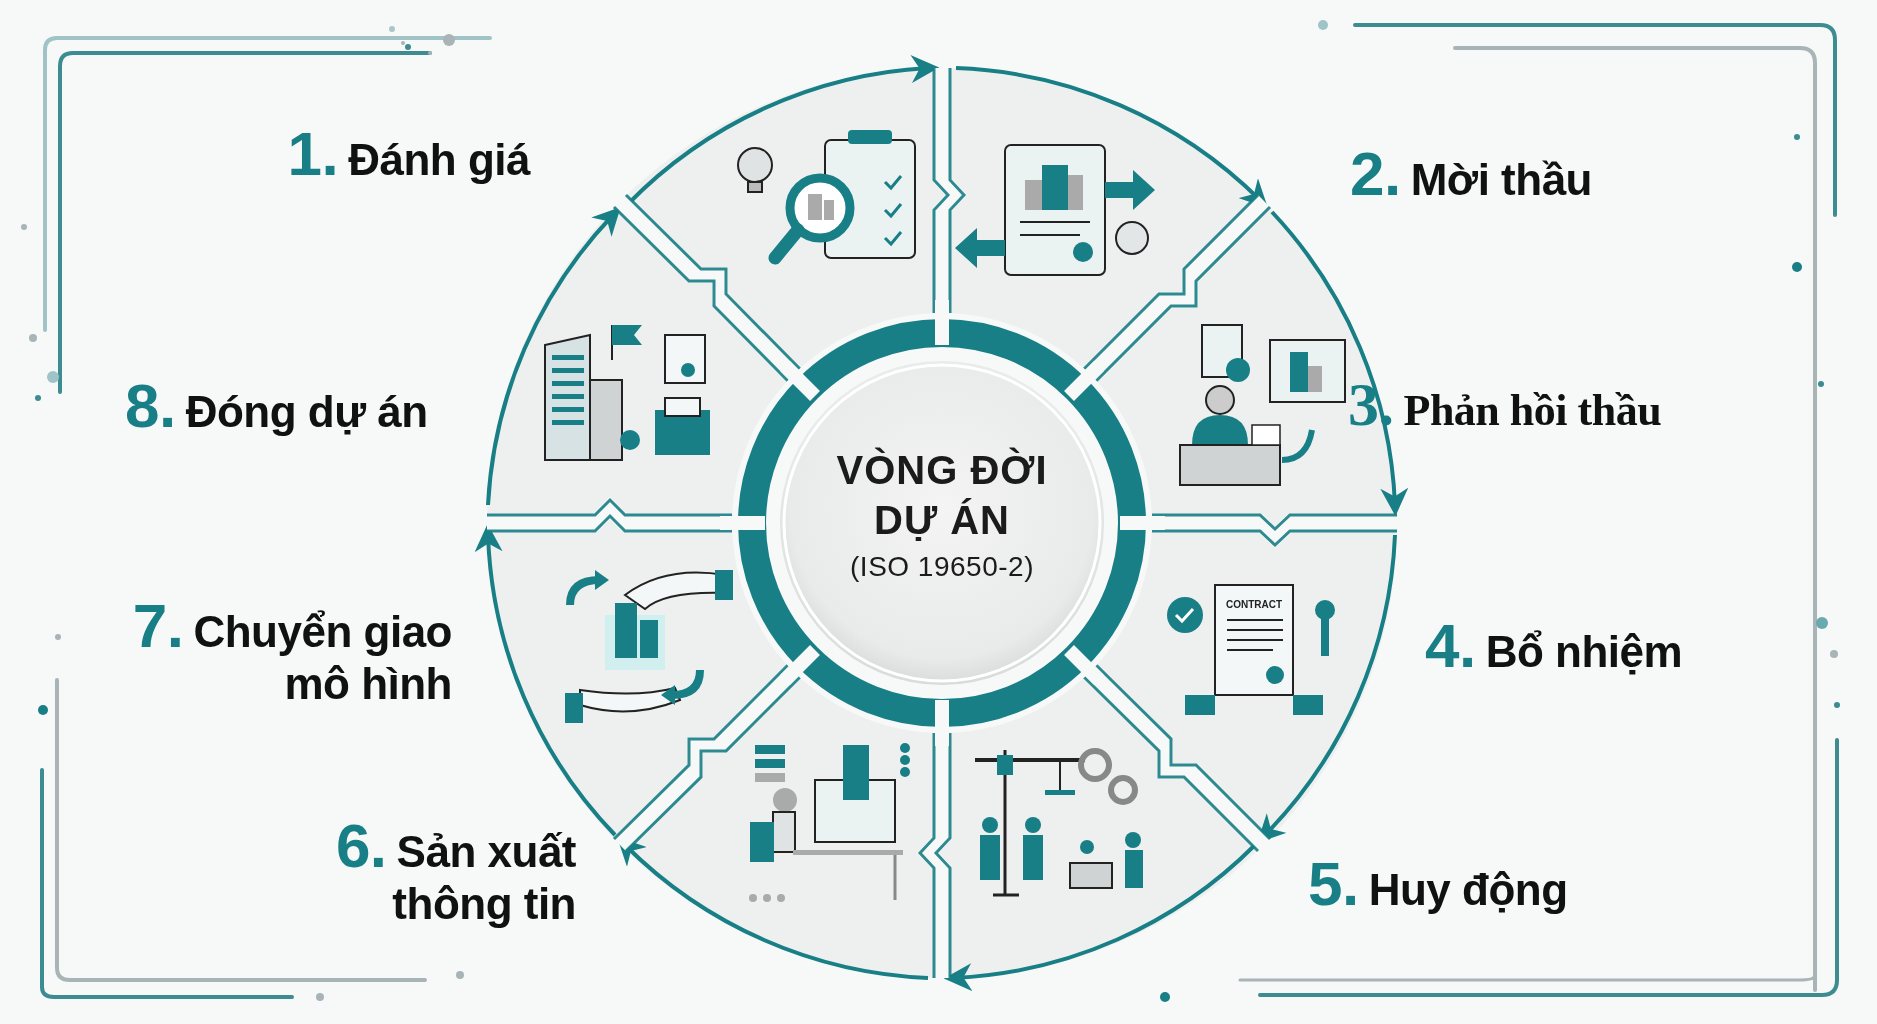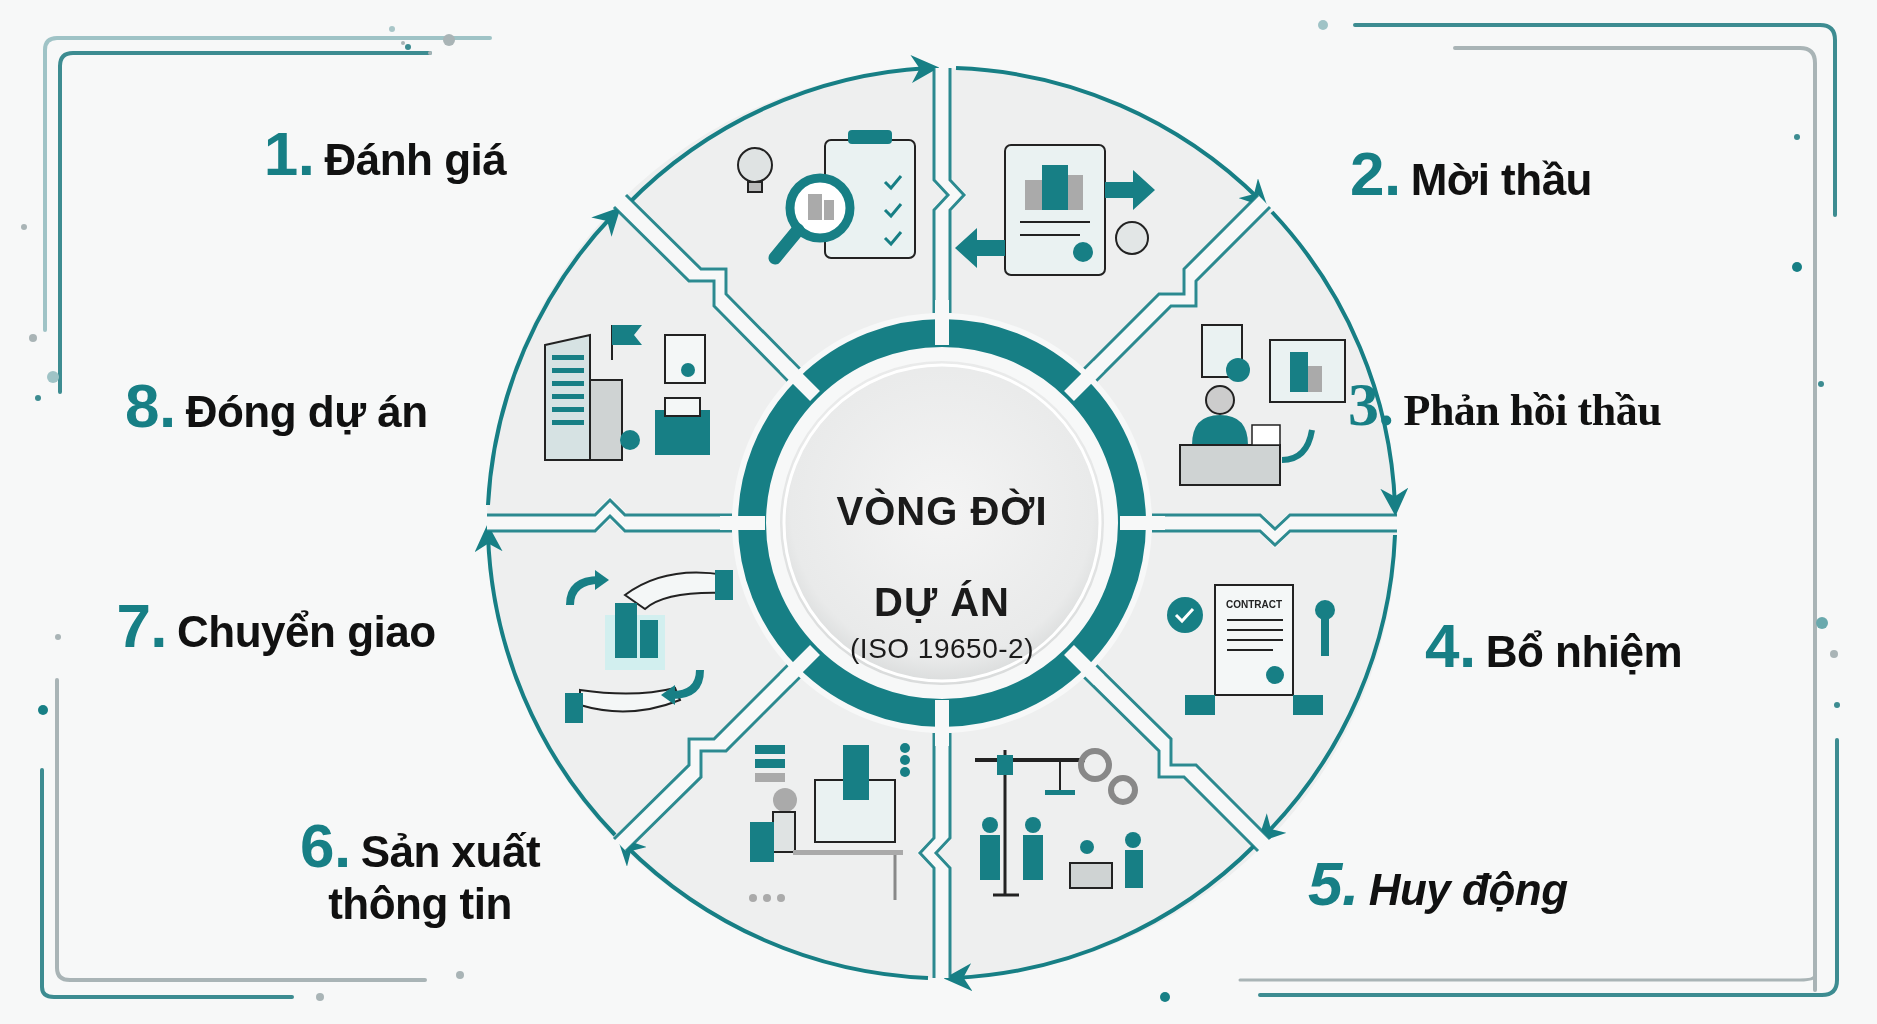--- a/index.html
+++ b/index.html
@@ -1,23 +1,23 @@
 <!DOCTYPE html>
 <html><head>
 <meta charset="utf-8">
 <style>
   html, body { margin:0; padding:0; }
   body { width:1877px; height:1024px; background:#f7f8f8; position:relative; overflow:hidden;
          font-family:"Liberation Sans", "DejaVu Sans", sans-serif; }
   svg.main { position:absolute; left:0; top:0; }
   .label { position:absolute; font-weight:bold; color:#111; font-size:44px; line-height:52px; letter-spacing:-0.5px; }
   .label .num { color:#177f85; font-size:62px; font-weight:bold; margin-right:10px; }
-  .label.right { text-align:center; }
+  .label.right { text-align:right; }
   .center-text { position:absolute; left:782px; top:445px; width:320px; text-align:center; color:#1b1b1b; }
-  .center-title { font-size:40px; font-weight:bold; line-height:50px; letter-spacing:1px;margin-top:41px; }
+  .center-title { font-size:40px; font-weight:bold; line-height:50px; letter-spacing:1px; }
   .center-sub { font-size:28px; line-height:44px; letter-spacing:0.5px; }
 </style>
 </head>
 <body>
 
 <svg class="main" width="1877" height="1024" viewBox="0 0 1877 1024">
   <defs>
     <marker id="arr" viewBox="0 0 10 10" refX="6" refY="5" markerWidth="7" markerHeight="7" orient="auto">
       <path d="M0,0 L10,5 L0,10 L3,5 Z" fill="#177f85"></path>
     </marker>
@@ -270,28 +270,29 @@
 </div>
 
 <div class="label" style="left:1348px; top:378px;font-family:Liberation Serif, serif;">
   <span class="num">3.</span><span>Phản hồi thầu</span>
 </div>
 
 <div class="label" style="left:1425px; top:620px;">
   <span class="num">4.</span><span>Bổ nhiệm</span>
 </div>
 
-<div class="label" style="left:1308px; top:858px;font-style:italic;">
+<div class="label" style="left:1308px; top:858px;">
   <span class="num">5.</span><span>Huy động</span>
 </div>
 
 <div class="label right" style="left:264px; top:820px; width:312px;">
   <div><span class="num">6.</span><span>Sản xuất</span></div>
   <div>thông tin</div>
 </div>
 
 <div class="label right" style="left:100px; top:600px; width:352px;">
   <div><span class="num">7.</span><span>Chuyển giao</span></div>
+  <div>mô hình</div>
 </div>
 
 <div class="label" style="left:125px; top:380px;">
   <span class="num">8.</span><span>Đóng dự án</span>
 </div>
 
 </body></html>

